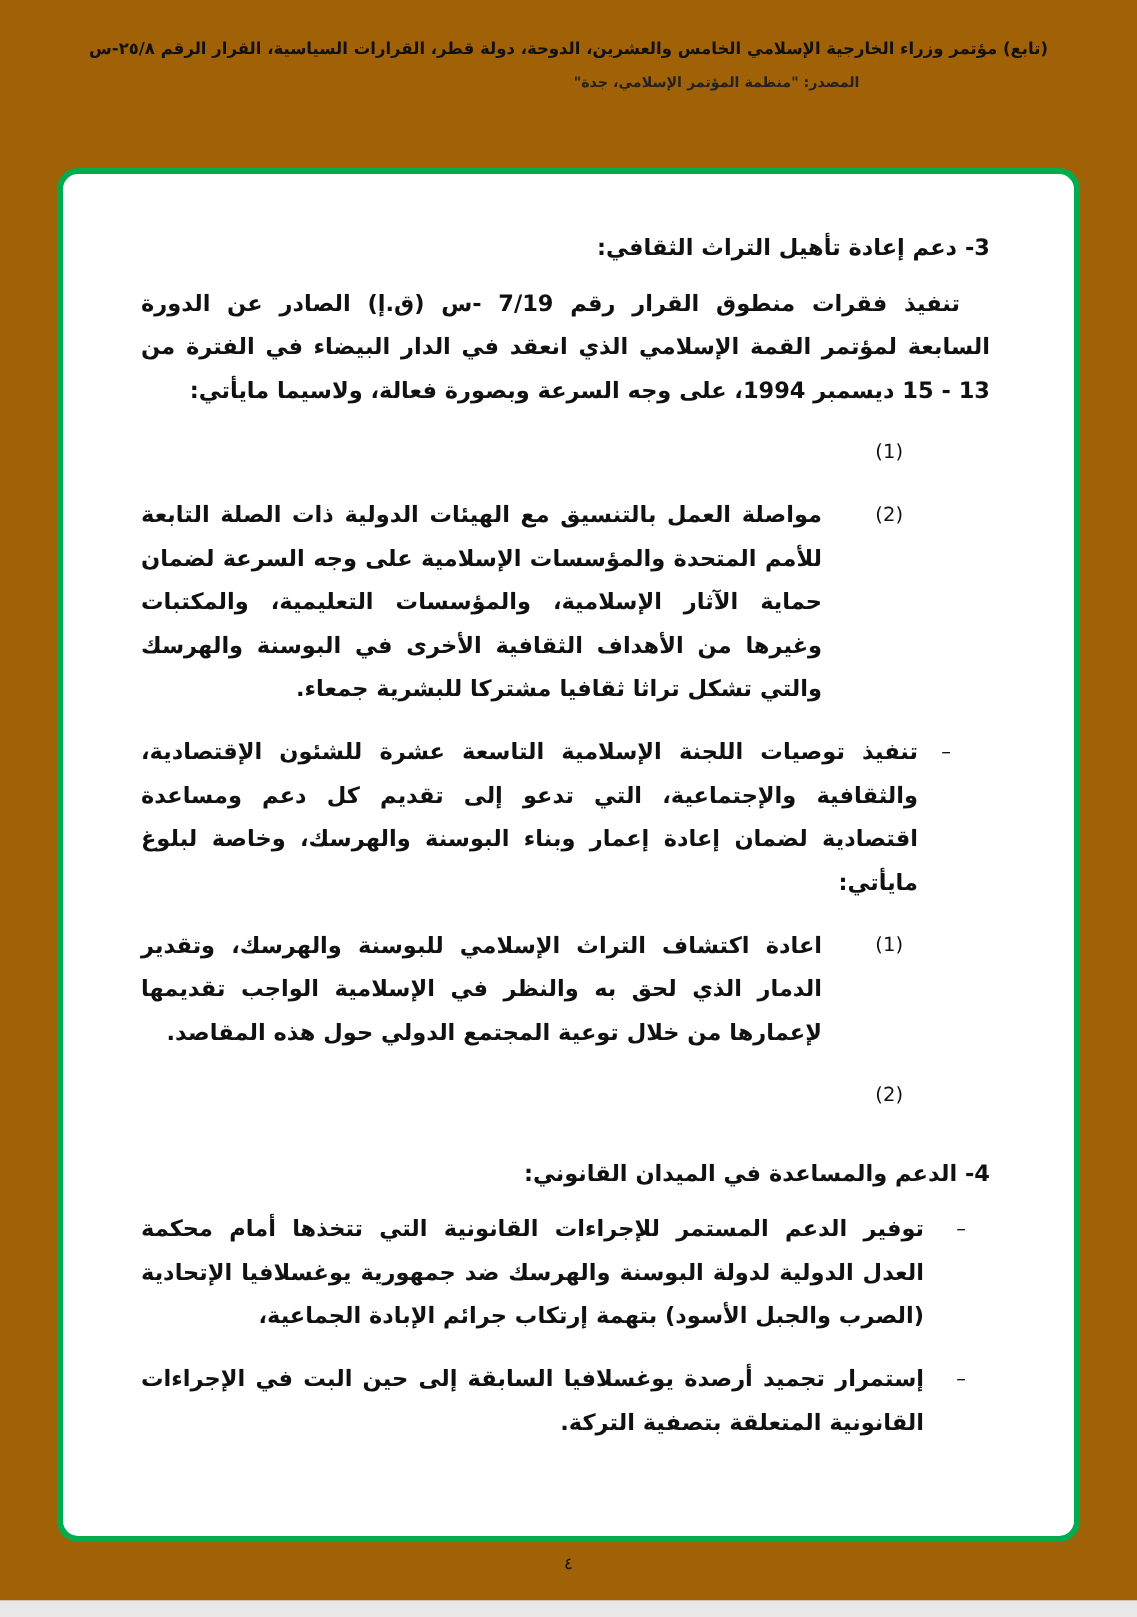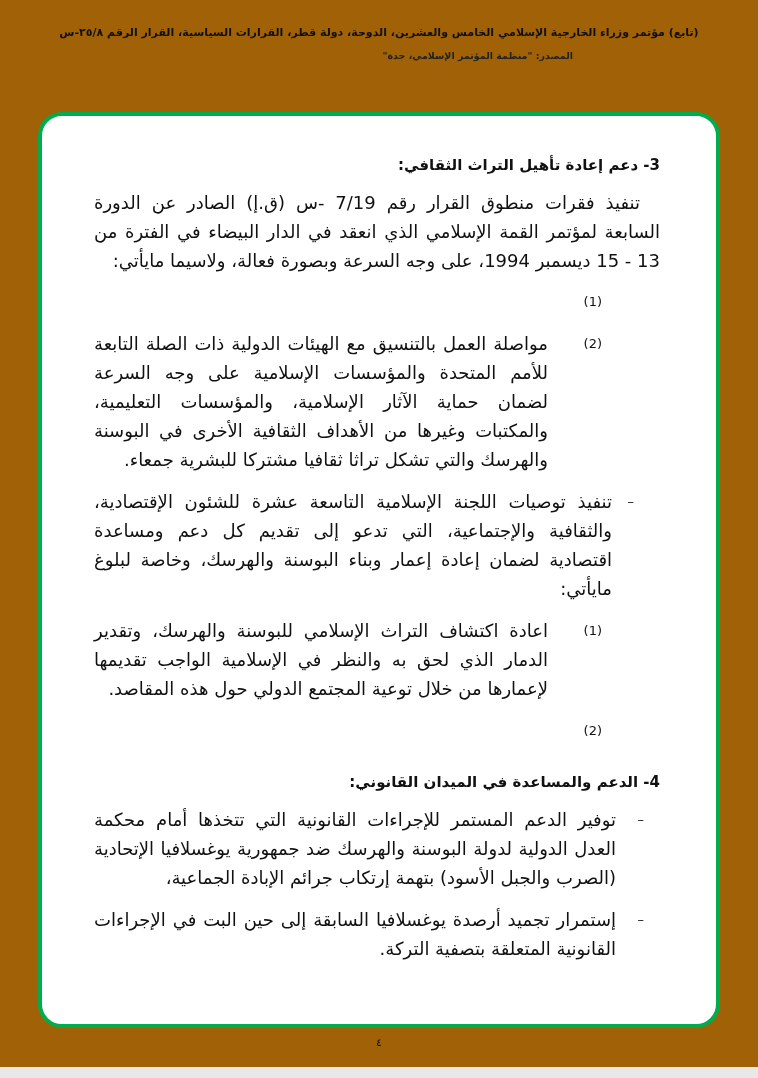--- a/index.html
+++ b/index.html
@@ -36,39 +36,40 @@
     font-weight: bold;
     color: #222;
   }
   .frame {
     position: absolute;
     left: 38px;
     top: 112px;
     width: 682px;
     height: 916px;
     border: 4px solid #00AC4E;
-    border-radius: 24px;
+    border-radius: 14px;
     background: #ffffff;
   }
   .content {
     direction: rtl;
     padding: 40px 56px 0 52px;
   }
   .section-heading {
     font-size: 15px;
     font-weight: bold;
     margin-bottom: 14px;
     text-align: right;
   }
   .section-heading.mt { margin-top: 28px; }
   .para, .li-text {
-    font-size: 18px;
+    font-size: 15px;
     line-height: 29px;
     text-align: justify;
     text-align-last: right;
+    font-weight: bold;
   }
   .para.intro {
     text-indent: 20px;
     margin-bottom: 12px;
   }
   .li { display: flex; margin-bottom: 13px; }
   .li .marker {
     flex: 0 0 auto;
     font-size: 13px;
     line-height: 29px;

